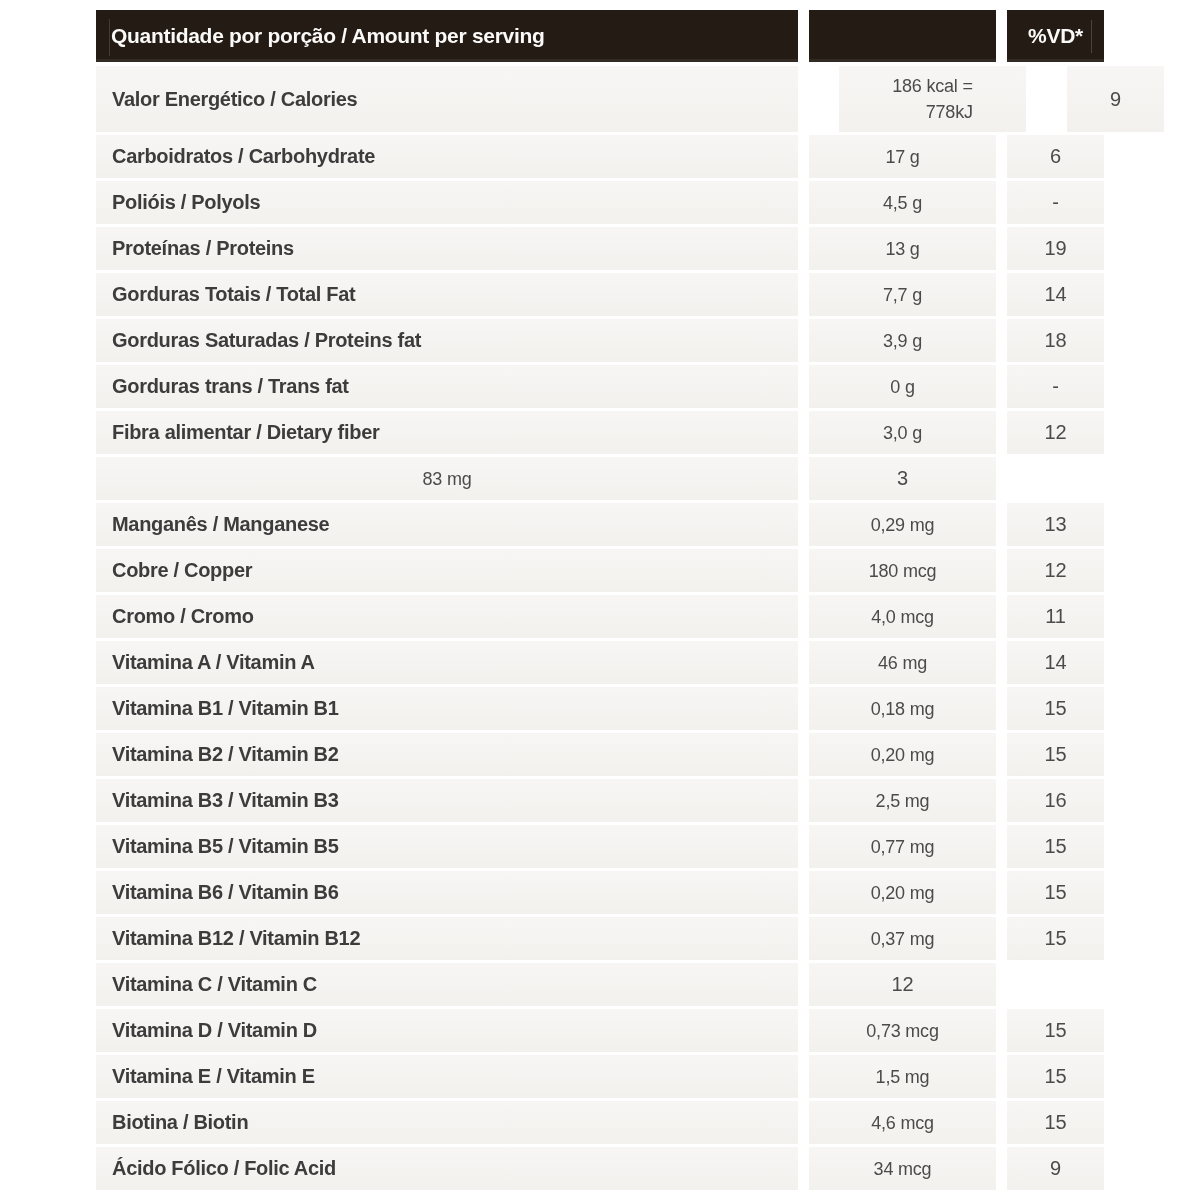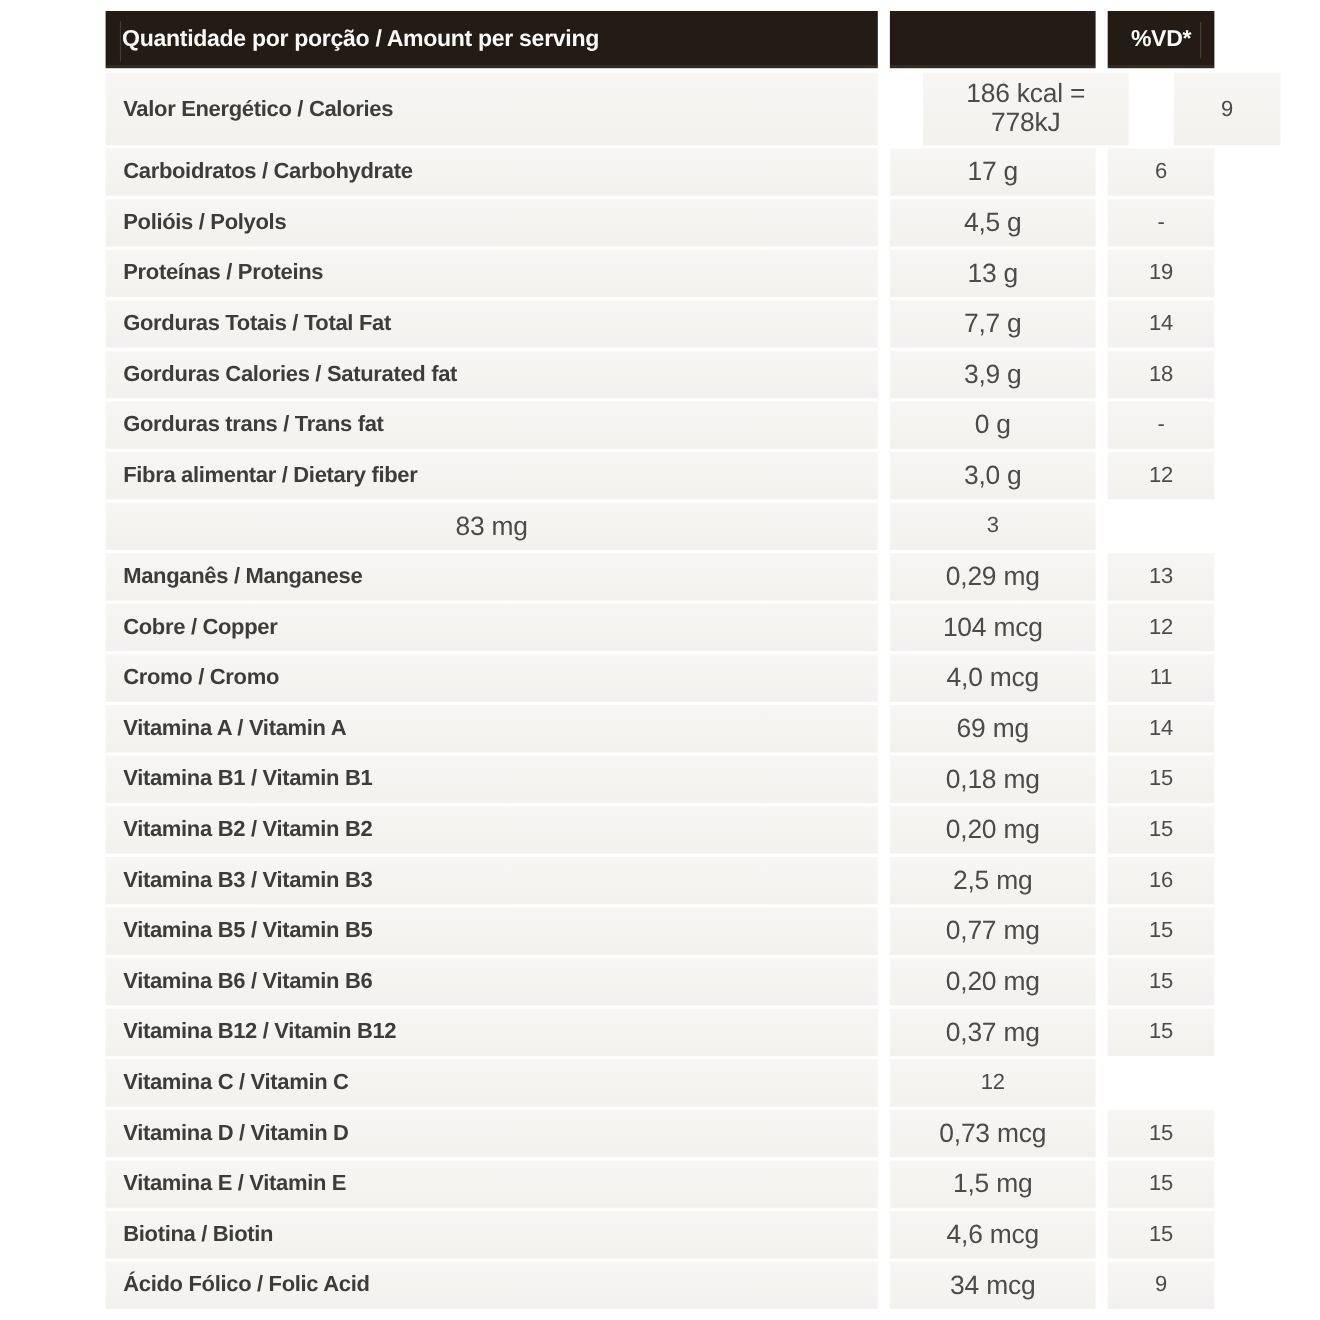--- a/index.html
+++ b/index.html
@@ -76,23 +76,23 @@
   }
   .row .label-cell {
     padding-left: 16px;
     font-weight: bold;
     font-size: 20px;
     letter-spacing: -0.3px;
     color: var(--label-text, #3c3c3c);
   }
   .row .value-cell {
     justify-content: center;
-    font-size: 24px;
+    font-size: 18px;
     color: var(--value-text, #4b4b4b);
-    text-align: center;
+    text-align: right;
     white-space: pre-line;
     line-height: 26px;
     letter-spacing: -0.2px;
   }
   .row .vd-cell {
     justify-content: center;
     font-size: 20px;
     color: var(--value-text, #4b4b4b);
     letter-spacing: -0.2px;
   }
@@ -127,21 +127,21 @@
     <div class="cell label-cell">Proteínas / Proteins</div>
     <div class="cell value-cell">13 g</div>
     <div class="cell vd-cell">19</div>
   </div>
       <div class="grid-row row">
     <div class="cell label-cell">Gorduras Totais / Total Fat</div>
     <div class="cell value-cell">7,7 g</div>
     <div class="cell vd-cell">14</div>
   </div>
       <div class="grid-row row">
-    <div class="cell label-cell">Gorduras Calories / Saturated fat</div>
+    <div class="cell label-cell">Gorduras Saturadas / Proteins fat</div>
     <div class="cell value-cell">3,9 g</div>
     <div class="cell vd-cell">18</div>
   </div>
       <div class="grid-row row">
     <div class="cell label-cell">Gorduras trans / Trans fat</div>
     <div class="cell value-cell">0 g</div>
     <div class="cell vd-cell">-</div>
   </div>
       <div class="grid-row row">
     <div class="cell label-cell">Fibra alimentar / Dietary fiber</div>
@@ -152,31 +152,31 @@
     <div class="cell value-cell">83 mg</div>
     <div class="cell vd-cell">3</div>
   </div>
       <div class="grid-row row">
     <div class="cell label-cell">Manganês / Manganese</div>
     <div class="cell value-cell">0,29 mg</div>
     <div class="cell vd-cell">13</div>
   </div>
       <div class="grid-row row">
     <div class="cell label-cell">Cobre / Copper</div>
-    <div class="cell value-cell">104 mcg</div>
+    <div class="cell value-cell">180 mcg</div>
     <div class="cell vd-cell">12</div>
   </div>
       <div class="grid-row row">
     <div class="cell label-cell">Cromo / Cromo</div>
     <div class="cell value-cell">4,0 mcg</div>
     <div class="cell vd-cell">11</div>
   </div>
       <div class="grid-row row">
     <div class="cell label-cell">Vitamina A / Vitamin A</div>
-    <div class="cell value-cell">69 mg</div>
+    <div class="cell value-cell">46 mg</div>
     <div class="cell vd-cell">14</div>
   </div>
       <div class="grid-row row">
     <div class="cell label-cell">Vitamina B1 / Vitamin B1</div>
     <div class="cell value-cell">0,18 mg</div>
     <div class="cell vd-cell">15</div>
   </div>
       <div class="grid-row row">
     <div class="cell label-cell">Vitamina B2 / Vitamin B2</div>
     <div class="cell value-cell">0,20 mg</div>

